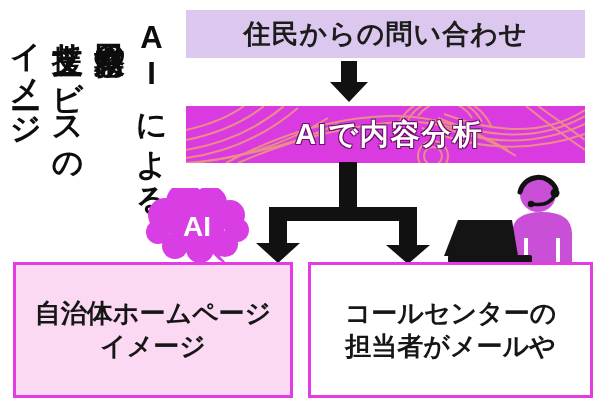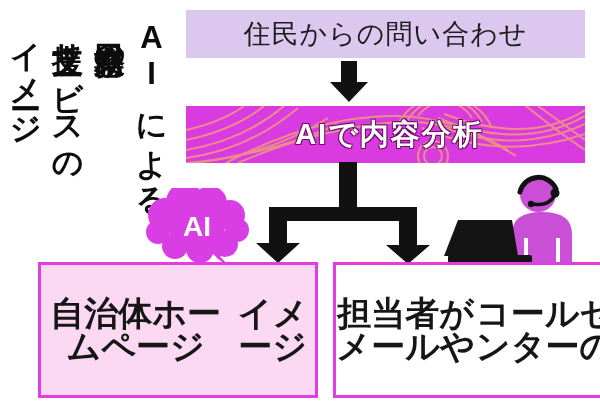--- a/index.html
+++ b/index.html
@@ -23,44 +23,44 @@
     position:absolute;left:4px;top:20px;height:280px;
     writing-mode:vertical-rl;text-orientation:upright;
     font-size:31px;font-weight:900;letter-spacing:1px;color:#0d0d0d;
   }
   .vtitle .vcol{line-height:42px;}
   
   .top-box{
     position:absolute;left:186px;top:10px;width:399px;height:48px;
     background:var(--lavender);
     display:flex;align-items:center;justify-content:center;
-    font-size:27px;font-weight:400;color:#1c1c1c;letter-spacing:1px;
+    font-size:27px;font-weight:700;color:#1c1c1c;letter-spacing:1px;
   }
   
   .banner{
     position:absolute;left:186px;top:106px;width:399px;height:57px;
     background:var(--banner);overflow:hidden;
   }
   .banner .waves{position:absolute;left:0;top:0;width:100%;height:100%;}
   .banner .banner-label{
     position:absolute;left:0;top:0;width:100%;height:100%;
     display:flex;align-items:center;justify-content:center;
     font-size:29px;font-weight:700;letter-spacing:2px;color:#ffffff;
     text-shadow:1px 1px 0 #6b1168, -1px 1px 0 #6b1168, 1px -1px 0 #6b1168, -1px -1px 0 #6b1168;
     padding-left:8px;
   }
   
   .arrows{position:absolute;left:0;top:0;width:600px;height:409px;pointer-events:none;}
   
   .result-box{
     position:absolute;top:262px;height:136px;
     border:3px solid var(--accent);
-    display:flex;flex-direction:row;align-items:center;justify-content:center;
-    font-size:34px;font-weight:700;line-height:33px;color:#161616;
-    text-align:center;z-index:5;letter-spacing:0px;margin-left:25px;
+    display:flex;flex-direction:column;align-items:center;justify-content:center;
+    font-size:26px;font-weight:700;line-height:33px;color:#161616;
+    text-align:center;z-index:5;letter-spacing:0px;
   }
   .box-left{left:13px;width:280px;background:var(--pinkbox);}
   .box-right{left:308px;width:285px;background:#ffffff;}
   
   .bubble{position:absolute;left:140px;top:188px;width:115px;height:80px;z-index:2;}
   .bubble text{font-family:"Liberation Sans","DejaVu Sans",sans-serif;font-weight:700;}
   
   .operator{position:absolute;left:440px;top:172px;width:155px;height:91px;z-index:1;}
 </style>
 </head>
@@ -148,17 +148,17 @@
       <polygon points="386,245 430,245 408,264"></polygon>
     </g>
   </svg>
 
   <div class="result-box box-left">
     <span>自治体ホームページ</span>
     <span>イメージ</span>
   </div>
 
   <div class="result-box box-right">
+    <span>コールセンターの</span>
     <span>担当者がメールや</span>
-    <span>コールセンターの</span>
   </div>
 
 </div>
 
 </body></html>

